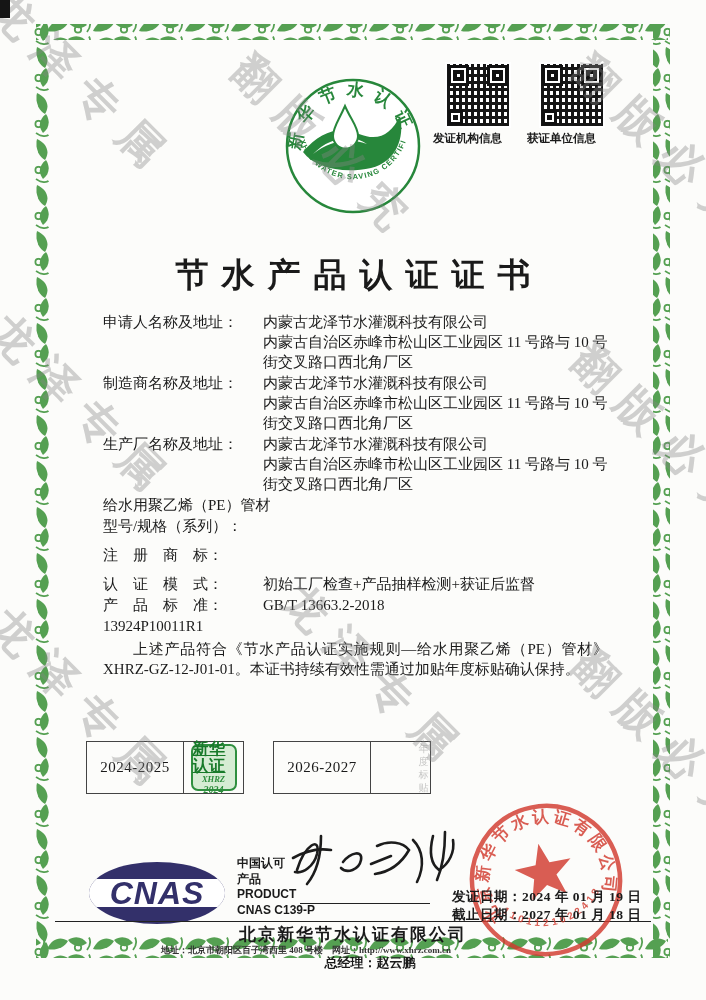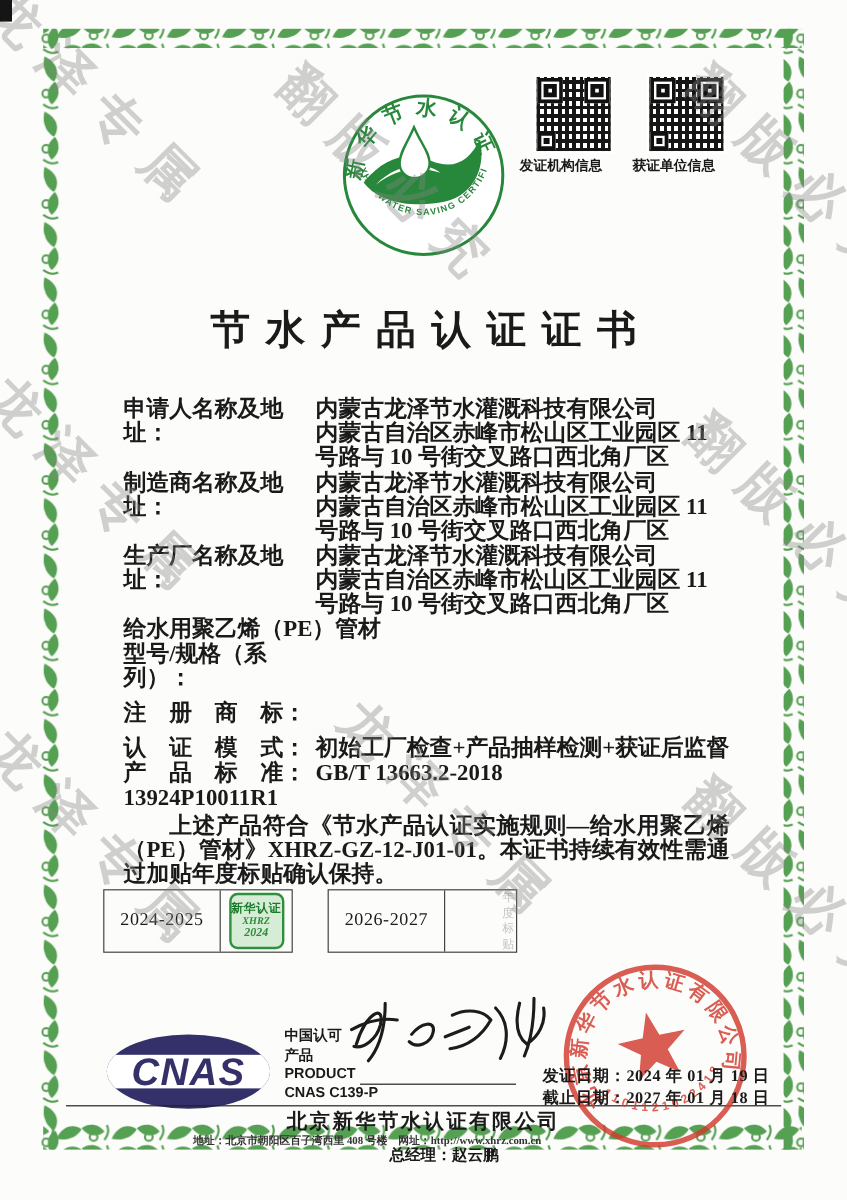--- a/index.html
+++ b/index.html
@@ -27,39 +27,39 @@
   .qr::before{ top:1px; left:1px; } .qr::after{ top:1px; right:1px; }
   .qr .finder{ bottom:1px; left:1px; }
   .qr-label{ position:absolute; top:131px; width:90px; text-align:left; font-weight:bold;
              font-size:11.5px; z-index:2;}
   .qr-label.l1{ left:433px; } .qr-label.l2{ left:527px; }
 
   .cert-title{ position:absolute; left:0; top:237px; width:100%; text-align:center;
                font-size:33px; font-weight:bold; letter-spacing:13px; text-indent:13px; z-index:2;margin-top:16px;}
 
   
-  .fields{ position:absolute; left:103px; top:332px; width:505px; font-size:19px;
-           font-weight:bold; line-height:20px; z-index:2;}
+  .fields{ position:absolute; left:103px; top:312px; width:505px; font-size:15px;
+           font-weight:normal; line-height:20px; z-index:2;}
   .frow{ display:flex; margin-bottom:1px; }
   .flabel{ width:160px; flex:none; }
   .fvalue{ flex:1; }
   .fvalue .vline{ min-height:20px; }
   .specs .vline{ letter-spacing:.6px; }
   .frow.gap{ margin-top:9px; }
   .statement{ margin-top:3px; text-align:justify; text-indent:2em; width:505px; }
 
   
   .year-table{ position:absolute; left:86px; top:741px; display:flex; gap:29px; z-index:2;}
   .ybox{ width:158px; height:53px; border:1.5px solid #444; display:flex; }
   .ycell{ flex:1; display:flex; align-items:center; justify-content:center;
           font-size:15px; font-weight:normal; letter-spacing:.5px;}
   .scell{ width:60px; border-left:1.5px solid #444; display:flex; align-items:center; justify-content:center;}
   .sticker{ width:46px; height:47px; background:#d6ecd4; border:2px solid #2f8f3f; border-radius:7px;
             display:flex; flex-direction:column; align-items:center; justify-content:center; line-height:1.1;}
-  .sticker .s1{ font-size:10px; font-weight:bold; color:#187a2a; letter-spacing:.5px;}
+  .sticker .s1{ font-size:16px; font-weight:bold; color:#187a2a; letter-spacing:.5px;text-decoration:underline;}
   .sticker .s2{ font-size:8.5px; font-weight:bold; font-style:italic; color:#2c8c3c;}
   .sticker .s3{ font-size:10px; font-weight:bold; font-style:italic; color:#2c8c3c;}
   .placeholder{ font-size:10px; color:rgba(150,150,150,.55); text-align:center; line-height:1.3; width:34px;margin-left:46px;}
 
   
   .cnas-logo{ position:absolute; left:84px; top:858px; z-index:2;}
   .cnas-info{ position:absolute; left:237px; top:856px; font-family:"Liberation Sans",sans-serif;
               font-size:12px; font-weight:bold; line-height:15.5px; z-index:2;}
   .signature{ position:absolute; left:285px; top:822px; z-index:2;}
   .sig-line{ position:absolute; left:300px; top:903px; width:130px; border-top:1.5px solid #222; z-index:2;}

